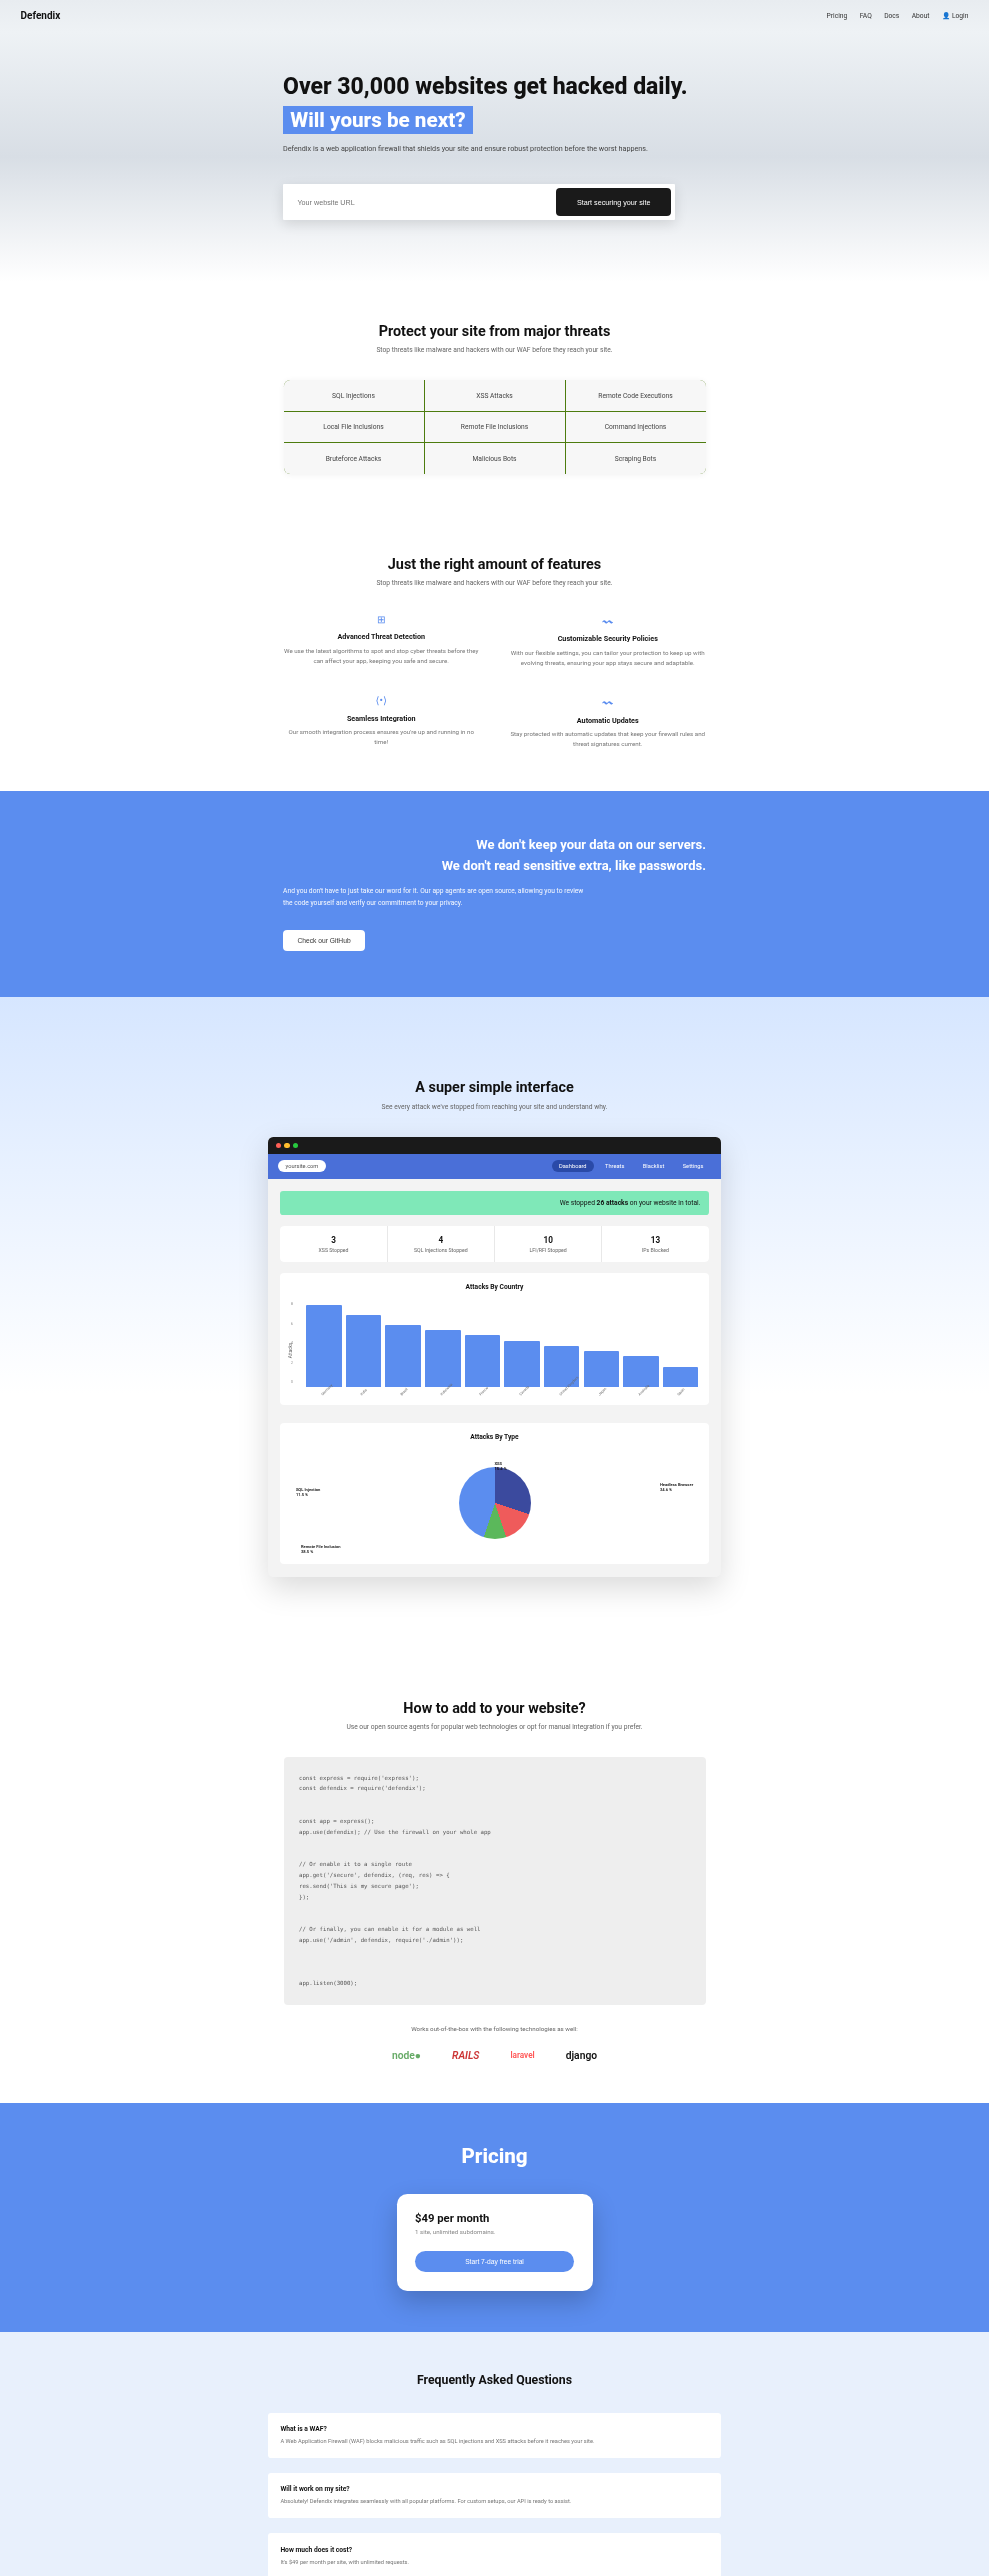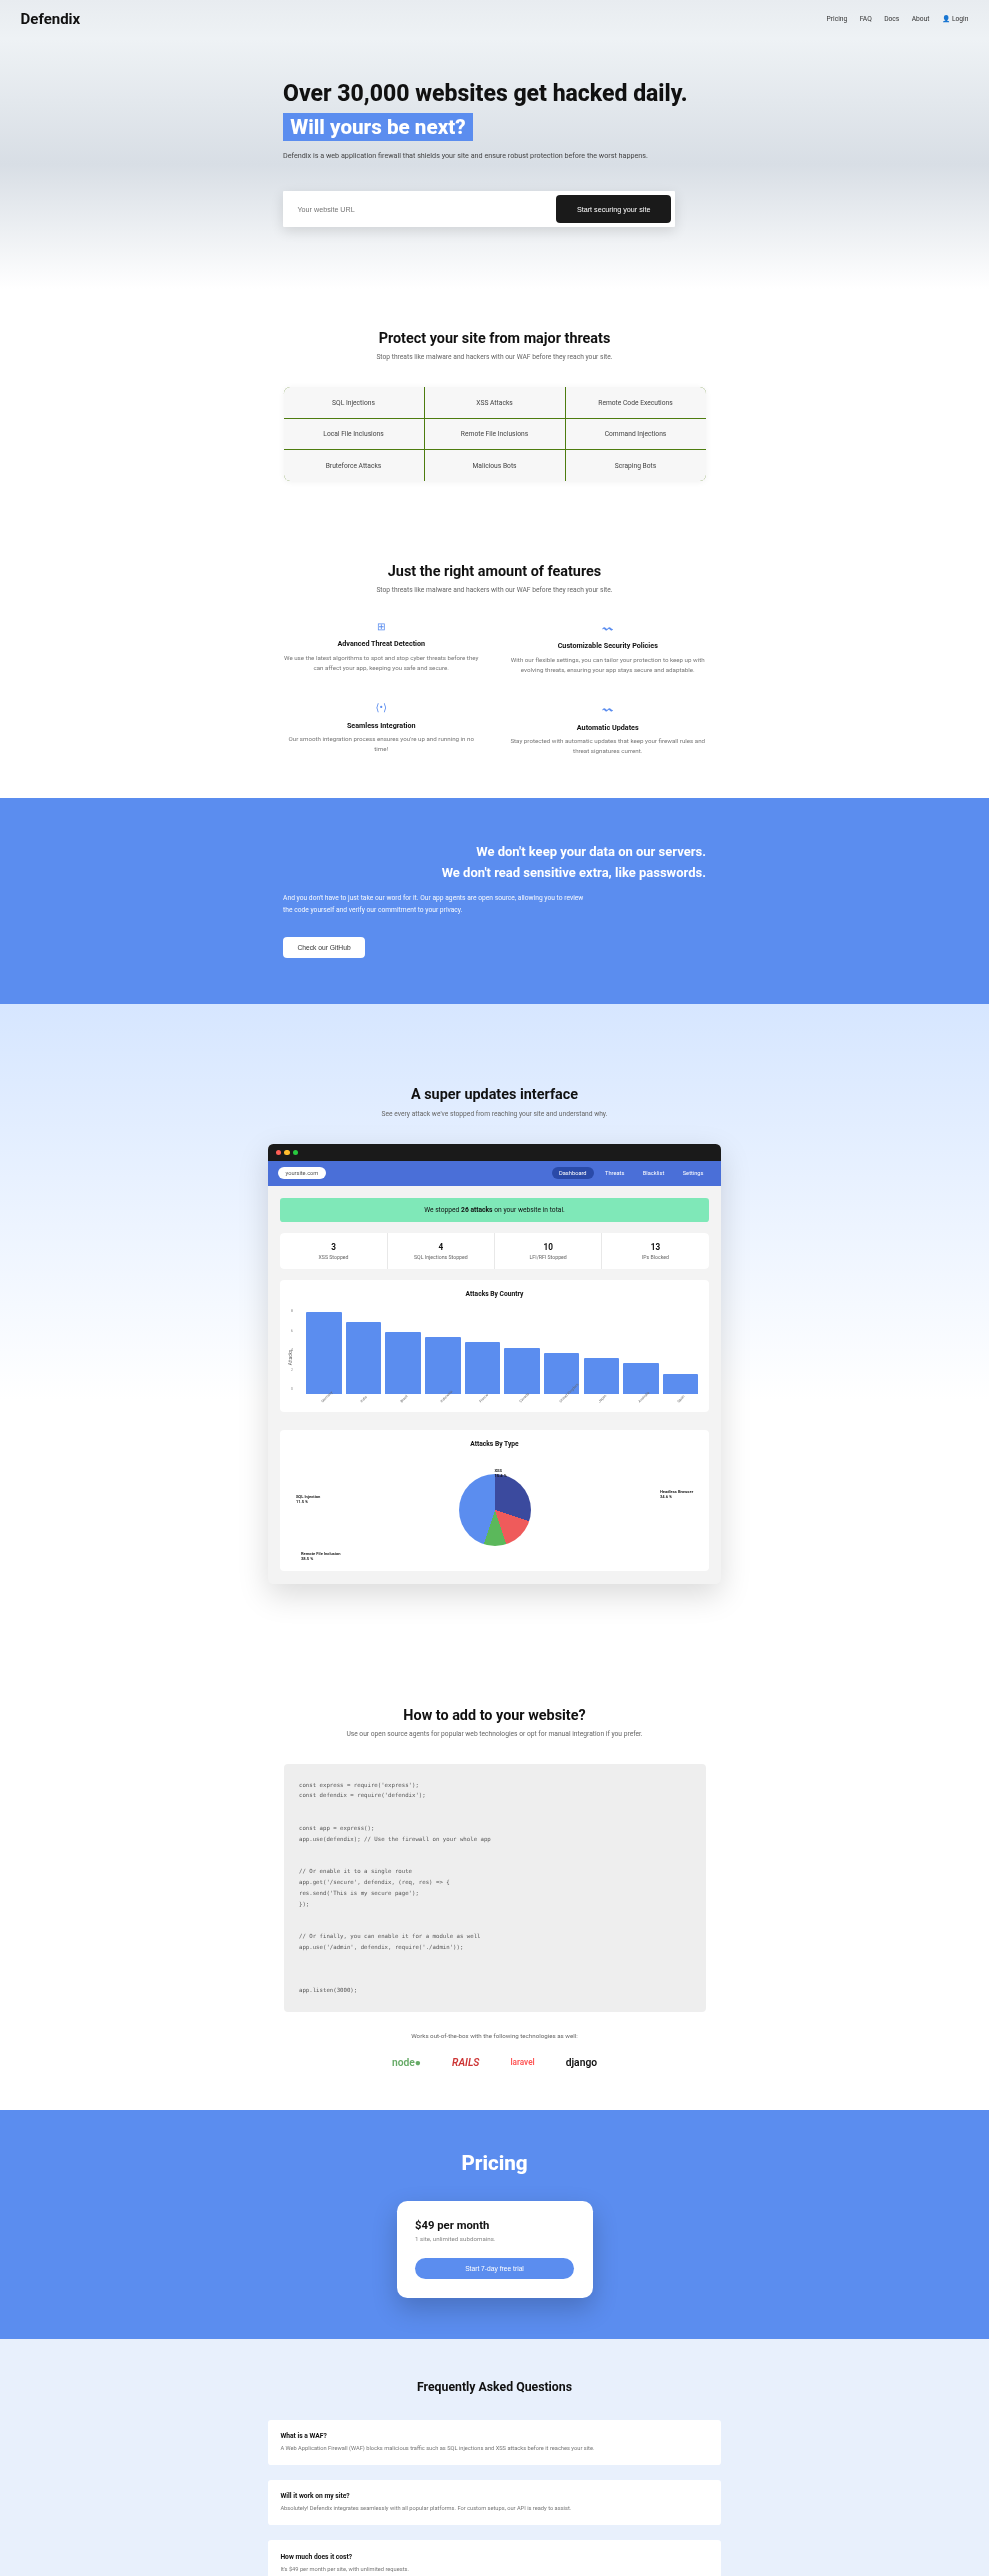--- a/index.html
+++ b/index.html
@@ -1,18 +1,18 @@
 <!DOCTYPE html>
 <html style="font-size:8.2px"><head>
 <meta charset="utf-8">
 <style>
 *{margin:0;padding:0;box-sizing:border-box}
 body{font-family:-apple-system,BlinkMacSystemFont,"Segoe UI",Roboto,sans-serif;color:#111;background:#fff}
 .nav{display:flex;justify-content:space-between;align-items:center;padding:10.3px 20.6px;background:linear-gradient(180deg,#e8ecf0 0%,#eef2f5 100%)}
-.logo{font-weight:700;font-size:15px}
+.logo{font-weight:700;font-size:10px}
 .nav-links{display:flex;gap:12.4px;align-items:center;font-size:6.7px}
 .nav-links a{text-decoration:none;color:#333;cursor:pointer}
 .hero{background:linear-gradient(180deg,#eef2f5 0%,#d8dee5 50%,#fff 100%);padding:41px 0 62px}
 .container{max-width:464px;margin:0 auto;padding:0 20.6px}
 .hero h1{font-size:23px;font-weight:800;margin-bottom:6.2px}
 .highlight{display:inline-block;background:#5b8def;color:#fff;padding:2.1px 7.2px;font-size:20.6px;font-weight:800;margin-bottom:10.3px}
 .hero-sub{font-size:7.2px;color:#444;margin-bottom:31px}
 .url-form{display:flex;background:#fff;border-radius:1px;padding:4.1px;box-shadow:0 4.1px 12.4px rgba(0,0,0,0.12);max-width:392px}
 .url-input{flex:1;border:none;padding:9.3px 10.3px;font-size:7.2px;outline:none;background:transparent}
 .url-btn{background:#1a1a1a;color:#fff;border:none;padding:9.3px 20.6px;border-radius:4.1px;font-size:7.2px;cursor:pointer}
@@ -33,21 +33,21 @@
 .interface-section{background:linear-gradient(180deg,#d6e6ff 0%,#fff 60%);padding:41px 0 82px}
 .mock{max-width:453px;margin:20.6px auto 0;background:#f3f3f3;border-radius:5.2px;overflow:hidden;box-shadow:0 10.3px 31px rgba(0,0,0,0.15)}
 .mock-top{background:#1a1a1a;padding:6.2px 8.2px;display:flex;gap:3.1px}
 .dot{width:5.2px;height:5.2px;border-radius:50%}
 .mock-nav{background:#4a6fd8;padding:6.2px 10.3px;display:flex;align-items:center;gap:10.3px}
 .mock-domain{background:#fff;padding:3.1px 7.2px;border-radius:7.2px;font-size:5.7px;color:#555}
 .mock-tabs{display:flex;gap:4.1px;margin-left:auto;font-size:5.7px;color:#fff}
 .mock-tab{padding:3.1px 7.2px;border-radius:7.2px}
 .mock-tab.active{background:#2a4aa8}
 .mock-body{padding:12.4px}
-.banner{background:#7fe8b8;padding:8.2px;text-align:center;font-size:6.7px;border-radius:3.1px;margin-bottom:10.3px}
+.banner{background:#7fe8b8;padding:8.2px;text-align:right;font-size:6.7px;border-radius:3.1px;margin-bottom:10.3px}
 .stats-row{display:grid;grid-template-columns:repeat(4,1fr);gap:1px;background:#e8e8e8;border-radius:4.1px;overflow:hidden;margin-bottom:10.3px}
 .stat{background:#fff;padding:9.3px;text-align:center}
 .stat-num{font-size:8.2px;font-weight:700;margin-bottom:2.1px}
 .stat-label{font-size:5.2px;color:#666}
 .charts-row{display:grid;grid-template-columns:1fr;gap:18px}
 .chart-card{background:#fff;border-radius:4.1px;padding:10.3px}
 .chart-title{font-size:6.7px;font-weight:700;text-align:center;margin-bottom:10.3px}
 .bar-chart{display:flex;align-items:flex-end;gap:4.1px;height:93px;padding-left:15.5px;position:relative}
 .y-axis{position:absolute;left:0;top:0;bottom:10.3px;display:flex;flex-direction:column;justify-content:space-between;font-size:4.1px;color:#999}
 .y-label{position:absolute;left:-7.7px;top:50%;transform:rotate(-90deg);font-size:4.6px;color:#666}
@@ -151,21 +151,21 @@
 <div class="container">
 <h2>We don't keep your data on our servers.</h2>
 <h2>We don't read sensitive extra, like passwords.</h2>
 <p>And you don't have to just take our word for it. Our app agents are open source, allowing you to review the code yourself and verify our commitment to your privacy.</p>
 <button class="privacy-btn">Check our GitHub</button>
 </div>
 </section>
 
 <section class="interface-section">
 <div class="section" style="padding-bottom:0">
-<h2>A super updates interface</h2>
+<h2>A super simple interface</h2>
 <p class="section-sub">See every attack we've stopped from reaching your site and understand why.</p>
 </div>
 <div class="mock">
 <div class="mock-top">
         <div class="dot" style="background:#ff5f56"></div>
         <div class="dot" style="background:#ffbd2e"></div>
         <div class="dot" style="background:#27c93f"></div>
       </div>
 <div class="mock-nav">
 <div class="mock-domain">yoursite.com</div>

